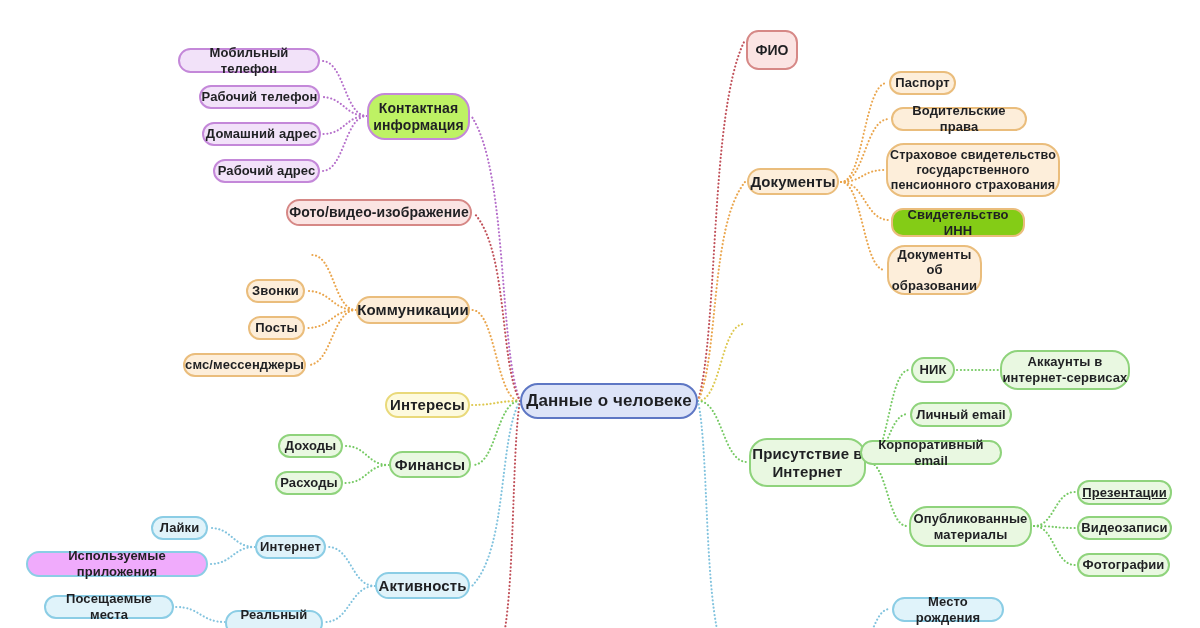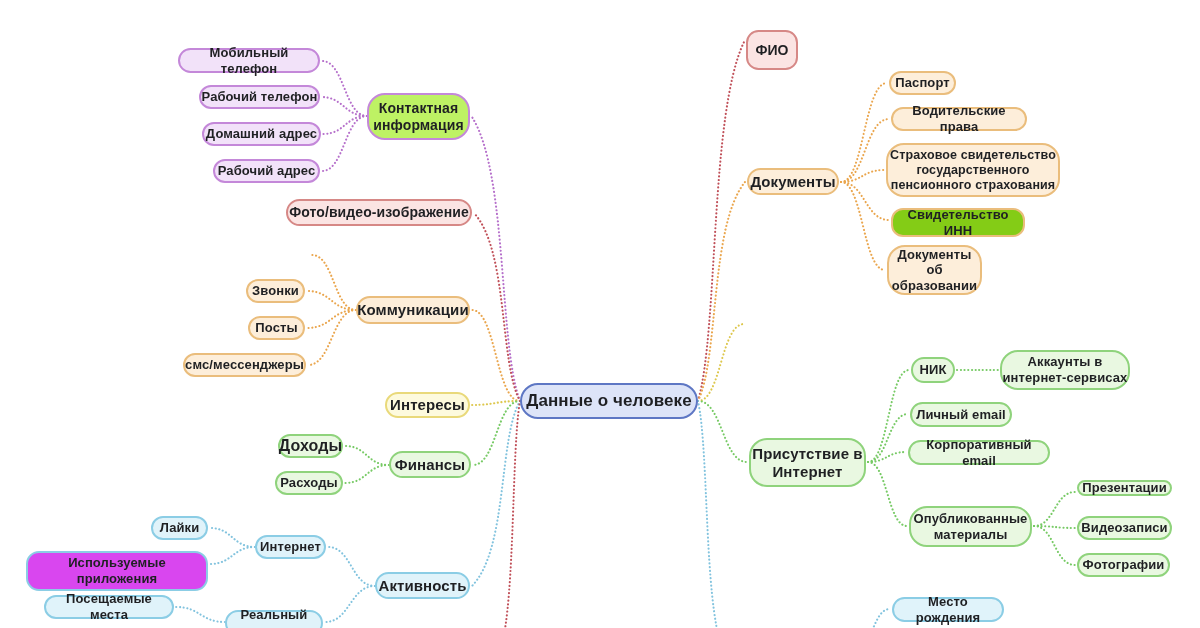--- a/index.html
+++ b/index.html
@@ -73,45 +73,45 @@
     <div class="node" style="left: 199px; top: 85px; width: 121px; height: 24px; background: rgb(242, 226, 249); border: 2px solid rgb(196, 136, 217); font-size: 13px; border-radius: 12px;">Рабочий телефон</div>
     <div class="node" style="left: 202px; top: 122px; width: 119px; height: 24px; background: rgb(242, 226, 249); border: 2px solid rgb(196, 136, 217); font-size: 13px; border-radius: 12px;">Домашний адрес</div>
     <div class="node" style="left: 213px; top: 159px; width: 107px; height: 24px; background: rgb(242, 226, 249); border: 2px solid rgb(196, 136, 217); font-size: 13px; border-radius: 12px;">Рабочий адрес</div>
     <div class="node" style="left: 286px; top: 199px; width: 186px; height: 27px; background: rgb(251, 228, 227); border: 2px solid rgb(214, 136, 134); font-size: 14px; border-radius: 13.5px;">Фото/видео-изображение</div>
     <div class="node" style="left: 356px; top: 296px; width: 114px; height: 28px; background: rgb(253, 238, 218); border: 2px solid rgb(234, 189, 124); font-size: 15px; border-radius: 14px;">Коммуникации</div>
     <div class="node" style="left: 246px; top: 279px; width: 59px; height: 24px; background: rgb(253, 238, 218); border: 2px solid rgb(234, 189, 124); font-size: 13px; border-radius: 12px;">Звонки</div>
     <div class="node" style="left: 248px; top: 316px; width: 57px; height: 24px; background: rgb(253, 238, 218); border: 2px solid rgb(234, 189, 124); font-size: 13px; border-radius: 12px;">Посты</div>
     <div class="node" style="left: 183px; top: 353px; width: 123px; height: 24px; background: rgb(253, 238, 218); border: 2px solid rgb(234, 189, 124); font-size: 13px; border-radius: 12px;">смс/мессенджеры</div>
     <div class="node" style="left: 385px; top: 392px; width: 85px; height: 26px; background: rgb(253, 250, 221); border: 2px solid rgb(233, 217, 122); font-size: 15px; border-radius: 13px;">Интересы</div>
     <div class="node" style="left: 389px; top: 451px; width: 82px; height: 27px; background: rgb(233, 248, 225); border: 2px solid rgb(143, 211, 124); font-size: 15px; border-radius: 13.5px;">Финансы</div>
-    <div class="node" style="left: 278px; top: 434px; width: 65px; height: 24px; background: rgb(233, 248, 225); border: 2px solid rgb(143, 211, 124); font-size: 16px; border-radius: 12px;">Доходы</div>
+    <div class="node" style="left: 278px; top: 434px; width: 65px; height: 24px; background: rgb(233, 248, 225); border: 2px solid rgb(143, 211, 124); font-size: 13px; border-radius: 12px;">Доходы</div>
     <div class="node" style="left: 275px; top: 471px; width: 68px; height: 24px; background: rgb(233, 248, 225); border: 2px solid rgb(143, 211, 124); font-size: 13px; border-radius: 12px;">Расходы</div>
     <div class="node" style="left: 375px; top: 572px; width: 95px; height: 27px; background: rgb(224, 243, 250); border: 2px solid rgb(139, 205, 229); font-size: 15px; border-radius: 13.5px;">Активность</div>
     <div class="node" style="left: 255px; top: 535px; width: 71px; height: 24px; background: rgb(224, 243, 250); border: 2px solid rgb(139, 205, 229); font-size: 13px; border-radius: 12px;">Интернет</div>
     <div class="node" style="left: 151px; top: 516px; width: 57px; height: 24px; background: rgb(224, 243, 250); border: 2px solid rgb(139, 205, 229); font-size: 13px; border-radius: 12px;">Лайки</div>
-    <div class="node" style="left: 26px; top: 551px; width: 182px; height: 40px; background: #d946ef; border: 2px solid rgb(139, 205, 229); font-size: 13px; border-radius: 13px;">Используемые приложения</div>
+    <div class="node" style="left: 26px; top: 551px; width: 182px; height: 26px; background: #f0abfc; border: 2px solid rgb(139, 205, 229); font-size: 13px; border-radius: 13px;">Используемые приложения</div>
     <div class="node" style="left: 225px; top: 610px; width: 98px; height: 26px; background: rgb(224, 243, 250); border: 2px solid rgb(139, 205, 229); font-size: 13px; border-radius: 13px;">Реальный мир</div>
     <div class="node" style="left: 44px; top: 595px; width: 130px; height: 24px; background: rgb(224, 243, 250); border: 2px solid rgb(139, 205, 229); font-size: 13px; border-radius: 12px;">Посещаемые места</div>
     <div class="node" style="left: 746px; top: 30px; width: 52px; height: 40px; background: rgb(251, 228, 227); border: 2px solid rgb(214, 136, 134); font-size: 14px; border-radius: 12.5px;">ФИО</div>
     <div class="node" style="left: 747px; top: 168px; width: 92px; height: 27px; background: rgb(253, 238, 218); border: 2px solid rgb(234, 189, 124); font-size: 15px; border-radius: 13.5px;">Документы</div>
     <div class="node" style="left: 889px; top: 71px; width: 67px; height: 24px; background: rgb(253, 238, 218); border: 2px solid rgb(234, 189, 124); font-size: 13px; border-radius: 12px;">Паспорт</div>
     <div class="node" style="left: 891px; top: 107px; width: 136px; height: 24px; background: rgb(253, 238, 218); border: 2px solid rgb(234, 189, 124); font-size: 13px; border-radius: 12px;">Водительские права</div>
     <div class="node" style="left: 886px; top: 143px; width: 174px; height: 54px; background: rgb(253, 238, 218); border: 2px solid rgb(234, 189, 124); font-size: 12.5px; border-radius: 18px;">Страховое свидетельство
 государственного
 пенсионного страхования</div>
     <div class="node" style="left: 891px; top: 208px; width: 134px; height: 29px; background: #84cc16; border: 2px solid rgb(234, 189, 124); font-size: 13px; border-radius: 12px;">Свидетельство ИНН</div>
     <div class="node" style="left: 887px; top: 245px; width: 95px; height: 50px; background: rgb(253, 238, 218); border: 2px solid rgb(234, 189, 124); font-size: 13px; border-radius: 18px;">Документы
 об
 образовании</div>
     <div class="node" style="left: 749px; top: 438px; width: 117px; height: 49px; background: rgb(233, 248, 225); border: 2px solid rgb(143, 211, 124); font-size: 15px; border-radius: 18px;">Присутствие в
 Интернет</div>
     <div class="node" style="left: 911px; top: 357px; width: 44px; height: 26px; background: rgb(233, 248, 225); border: 2px solid rgb(143, 211, 124); font-size: 13px; border-radius: 13px;">НИК</div>
     <div class="node" style="left: 1000px; top: 350px; width: 130px; height: 40px; background: rgb(233, 248, 225); border: 2px solid rgb(143, 211, 124); font-size: 13px; border-radius: 18px;">Аккаунты в
 интернет-сервисах</div>
     <div class="node" style="left: 910px; top: 402px; width: 102px; height: 25px; background: rgb(233, 248, 225); border: 2px solid rgb(143, 211, 124); font-size: 13px; border-radius: 12.5px;">Личный email</div>
-    <div class="node" style="left: 908px; top: 440px; width: 142px; height: 25px; background: rgb(233, 248, 225); border: 2px solid rgb(143, 211, 124); font-size: 13px; border-radius: 12.5px;">Корпоративный email</div>
+    <div class="node" style="left: 860px; top: 440px; width: 142px; height: 25px; background: rgb(233, 248, 225); border: 2px solid rgb(143, 211, 124); font-size: 13px; border-radius: 12.5px;">Корпоративный email</div>
     <div class="node" style="left: 909px; top: 506px; width: 123px; height: 41px; background: rgb(233, 248, 225); border: 2px solid rgb(143, 211, 124); font-size: 13px; border-radius: 18px;">Опубликованные
 материалы</div>
-    <div class="node" style="left: 1077px; top: 480px; width: 95px; height: 16px; background: rgb(233, 248, 225); border: 2px solid rgb(143, 211, 124); font-size: 13px; border-radius: 12px;">Презентации</div>
+    <div class="node" style="left: 1077px; top: 480px; width: 95px; height: 25px; background: rgb(233, 248, 225); border: 2px solid rgb(143, 211, 124); font-size: 13px; border-radius: 12px; text-decoration: underline;">Презентации</div>
     <div class="node" style="left: 1077px; top: 516px; width: 95px; height: 24px; background: rgb(233, 248, 225); border: 2px solid rgb(143, 211, 124); font-size: 13px; border-radius: 12px;">Видеозаписи</div>
     <div class="node" style="left: 1077px; top: 553px; width: 93px; height: 24px; background: rgb(233, 248, 225); border: 2px solid rgb(143, 211, 124); font-size: 13px; border-radius: 12px;">Фотографии</div>
     <div class="node" style="left: 892px; top: 597px; width: 112px; height: 25px; background: rgb(224, 243, 250); border: 2px solid rgb(139, 205, 229); font-size: 13px; border-radius: 12.5px;">Место рождения</div>
   </div>
 
 </body></html>

